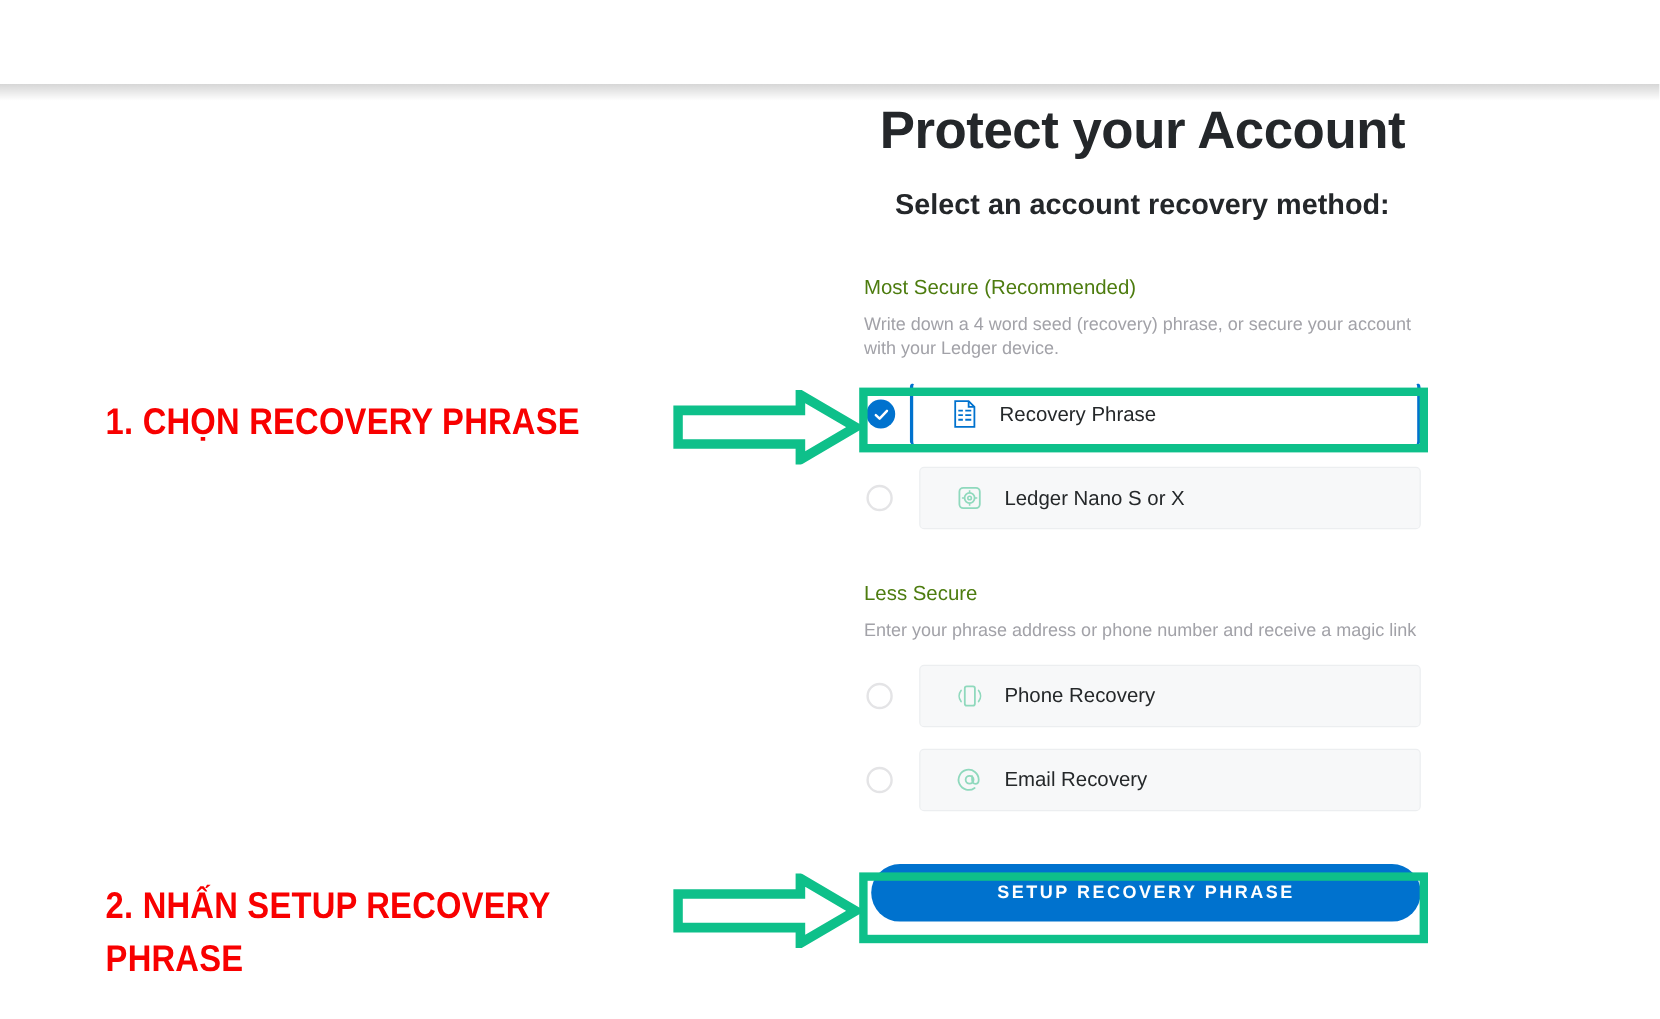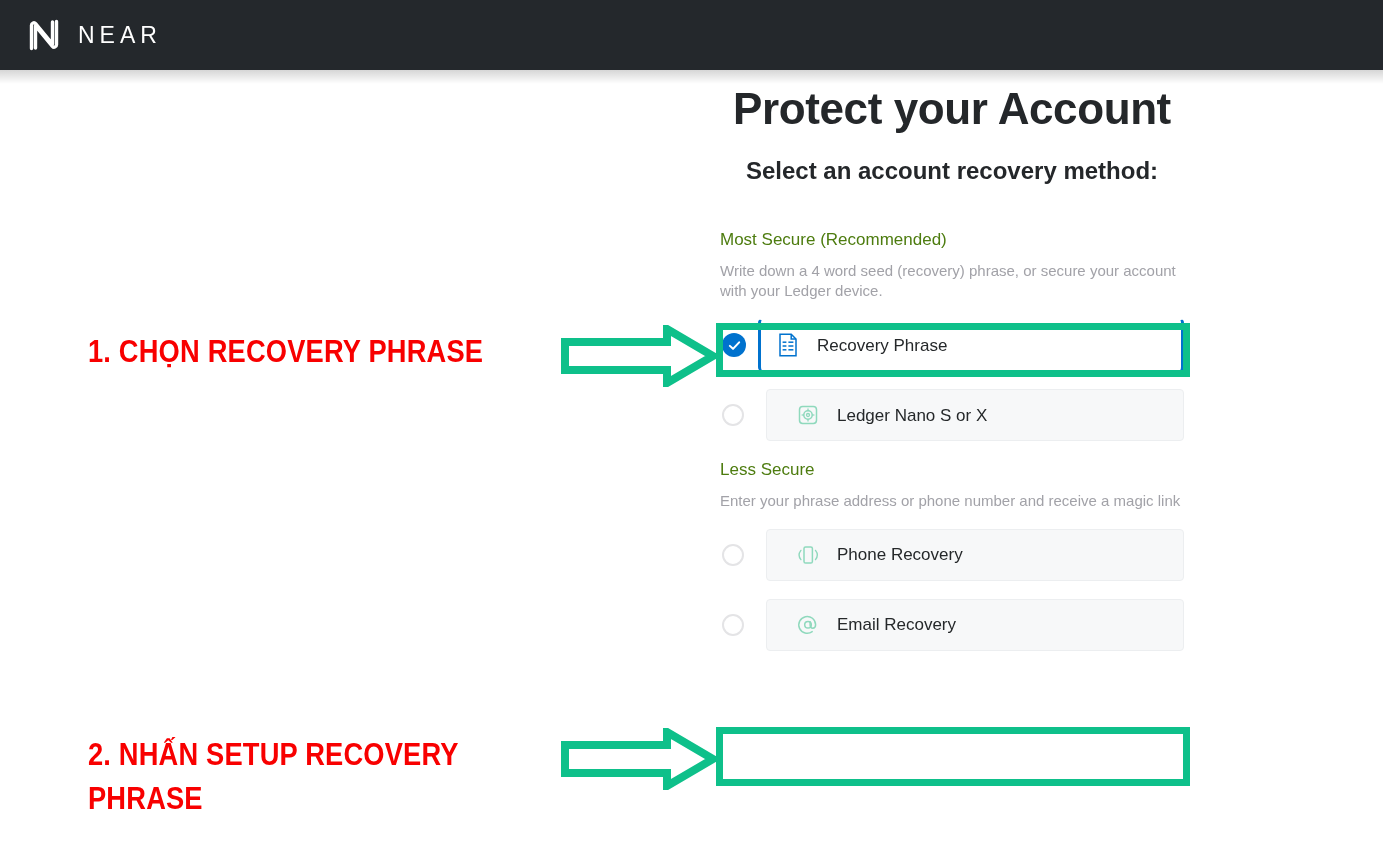--- a/index.html
+++ b/index.html
@@ -74,21 +74,21 @@
   .radio.checked svg { display:block; }
 
   .card {
     margin-left: 22px; height: 52px; width: 422px;
     background: #f7f8f9; border: 1px solid #eceef0; border-radius: 4px;
     display: flex; align-items: center; padding-left: 28px;
   }
   .card.selected {
     background: #ffffff; border: 1px solid #ffffff;
     border-left: 3px solid #0072ce; border-right: 3px solid #0072ce;
-    width: 434px; margin-left: 12px; padding-left: 14px;
+    width: 434px; margin-left: 12px; padding-left: 30px;
   }
   .opt-icon { width: 26px; height: 26px; flex:0 0 auto; display:block; }
   .opt-label {
     margin-left: 16px; font-size: 17px; color: #25282a; line-height: 1;
   }
 
   
   .btn-wrap { margin-top: 44px; margin-left: 6px; }
   .submit-btn {
     width: 458px; height: 48px; border: none; border-radius: 26px;
@@ -119,31 +119,20 @@
 
   .anno-arrow { position: absolute; display:block; }
   #anno-arrow-1 { left: 561px; top: 325px; }
   #anno-arrow-2 { left: 561px; top: 728px; }
 </style>
 </head>
 <body>
 
 <div id="page">
 
-  <div class="header">
-    <div class="logo-wrap">
-      <span>
-        <svg class="logo-mark" viewBox="0 0 40 40">
-          <path d="M7.5 33.5 V10.2 c0-2.2 2.7-3.2 4.1-1.5 L28.5 29 V7" fill="none" stroke="#ffffff" stroke-width="3.4" stroke-linecap="round" stroke-linejoin="round"></path>
-          <path d="M32.5 6.5 V29.8 c0 2.2-2.7 3.2-4.1 1.5 L11.5 11 V33" fill="none" stroke="#ffffff" stroke-width="3.4" stroke-linecap="round" stroke-linejoin="round"></path>
-        </svg>
-      </span>
-      <span class="logo-text">NEAR</span>
-    </div>
-  </div>
   <div class="header-shadow"></div>
 
   <div class="content">
 
     <h1 class="title">Protect your Account</h1>
     <h2 class="subtitle">Select an account recovery method:</h2>
 
     <div class="section">
       <div class="section-title">Most Secure (Recommended)</div>
       <div class="section-desc">Write down a 4 word seed (recovery) phrase, or secure your account with your Ledger device.</div>
@@ -187,21 +176,21 @@
                 <line x1="17" y1="13" x2="19.4" y2="13" stroke="#8fd9bd" stroke-width="1.3"></line>
               </svg>
             </span>
             <span class="opt-label">Ledger Nano S or X</span>
           </div>
         </div>
 
       </div>
     </div>
 
-    <div class="section" style="margin-top:18px;">
+    <div class="section" style="margin-top:43px;">
       <div class="section-title">Less Secure</div>
       <div class="section-desc">Enter your phrase address or phone number and receive a magic link</div>
 
       <div class="options">
 
         <div class="opt-row">
           <span class="radio"></span>
           <div class="card">
             <span>
               <svg class="opt-icon" viewBox="0 0 26 26">
@@ -223,20 +212,23 @@
                 <circle cx="13" cy="12.8" r="3.3" fill="none" stroke="#8fd9bd" stroke-width="1.5"></circle>
               </svg>
             </span>
             <span class="opt-label">Email Recovery</span>
           </div>
         </div>
 
       </div>
     </div>
 
+    <div class="btn-wrap">
+      <button class="submit-btn">SETUP RECOVERY PHRASE</button>
+    </div>
 
   </div>
 
   <div class="anno-box" id="anno-box-recovery"></div>
   <div class="anno-box" id="anno-box-button"></div>
 
   <div class="anno-text" id="anno-text-1">1. CHỌN RECOVERY PHRASE</div>
   <div class="anno-text" id="anno-text-2">2. NHẤN SETUP RECOVERY
 PHRASE</div>
 

